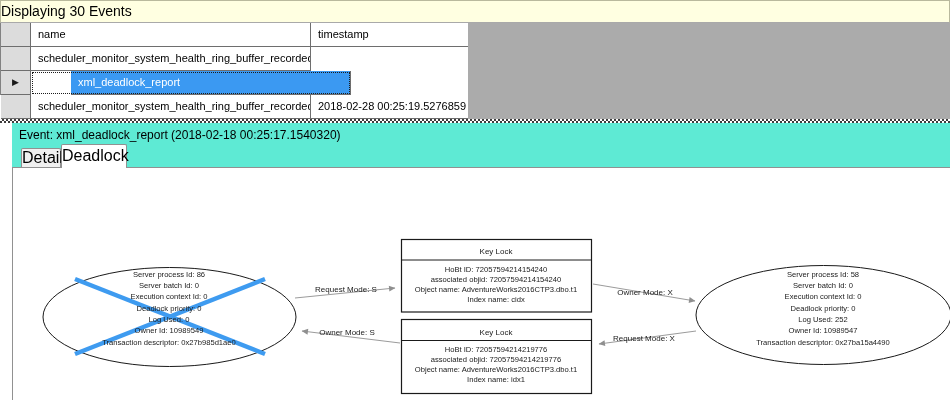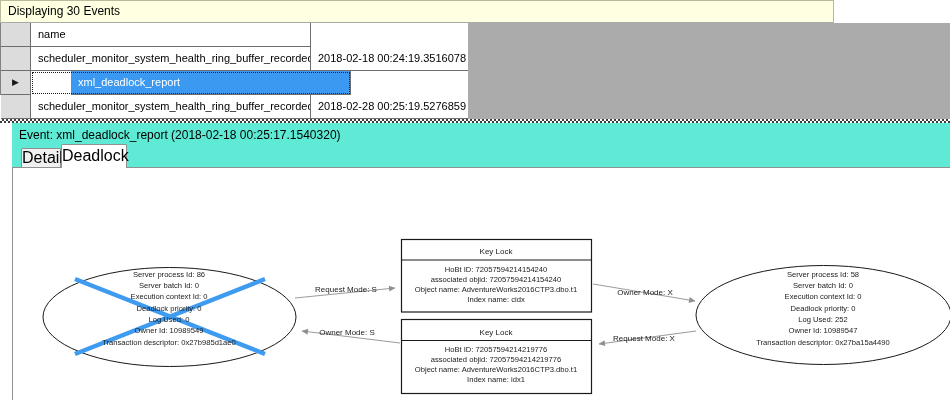--- a/index.html
+++ b/index.html
@@ -4,24 +4,24 @@
 <style>
   html,body{margin:0;padding:0;background:#fff;}
   *{box-sizing:border-box;}
   .app{
     position:relative;width:950px;height:400px;overflow:hidden;
     font-family:"Liberation Sans","DejaVu Sans",sans-serif;
     color:#000;background:#fff;
   }
   
   .infobar{
-    position:absolute;left:0;top:0;width:834px;height:23px;
+    position:absolute;left:0;top:0;width:950px;height:23px;
     background:var(--info-bar-bg,#FFFFE1);
     border:1px solid #b9b99d;border-bottom:1px solid #a9a9a9;
-    font-size:12px;line-height:21px;padding-left:7px;
+    font-size:14px;line-height:21px;
   }
   
   .grid{position:absolute;left:0;top:23px;width:468px;height:72px;border-left:1px solid #828282;}
   .grid-filler{position:absolute;left:468px;top:23px;width:482px;height:96px;background:var(--filler-gray,#ABABAB);}
   .grow{display:flex;height:24px;}
   .cell{
     border-right:1px solid #6e6e6e;border-bottom:1px solid #6e6e6e;
     font-size:11px;line-height:23px;white-space:nowrap;overflow:hidden;
     background:#fff;
   }
@@ -67,26 +67,26 @@
 <div class="app">
 
   <div class="infobar">
     <span>Displaying 30 Events</span>
   </div>
 
   <div class="grid">
     <div class="grow hdr">
       <div class="cell c-sel"></div>
       <div class="cell c-name">name</div>
+      <div class="cell c-ts">timestamp</div>
     </div>
     <div class="grow">
       <div class="cell c-sel"></div>
       <div class="cells">
         <div class="cell c-name">scheduler_monitor_system_health_ring_buffer_recorded</div>
-        <div class="cell c-ts">2018-02-18 00:24:19.3516078</div>
       </div>
     </div>
     <div class="grow selected">
       <div class="cell c-sel">
         <span>▶</span>
       </div>
       <div class="cells">
         <div class="cell c-name">xml_deadlock_report</div>
       </div>
     </div>

